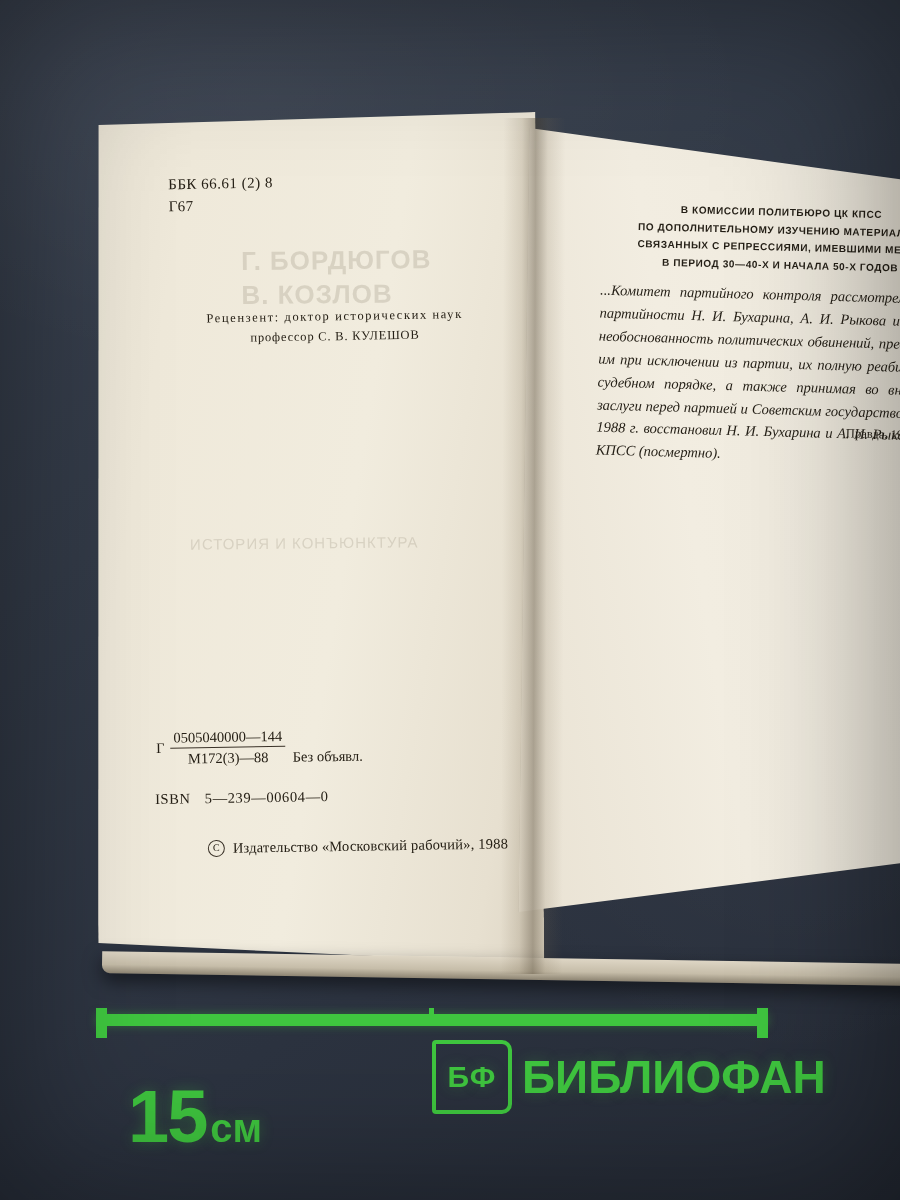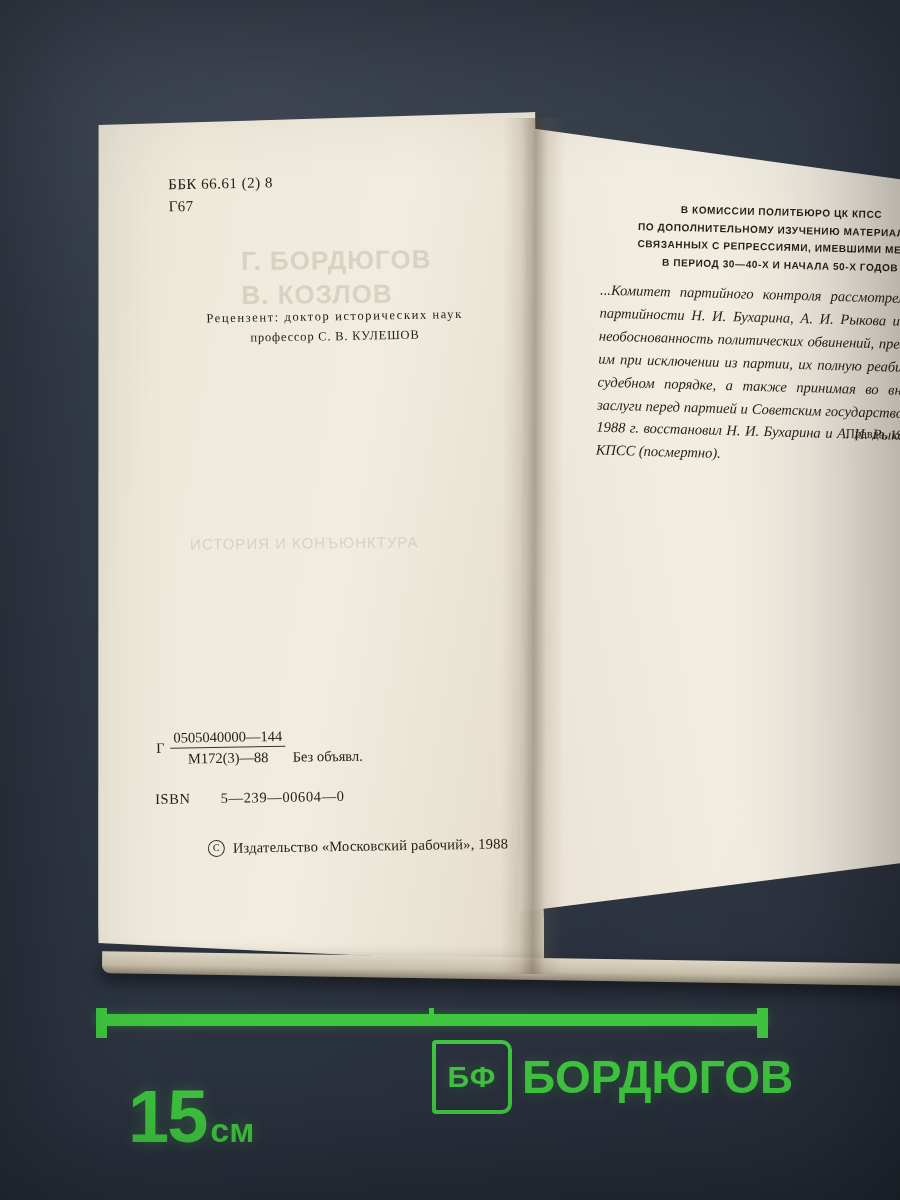--- a/index.html
+++ b/index.html
@@ -164,21 +164,21 @@
     align-self: flex-end;
     font-size: 14.5px;
   }
   .isbn {
     position: absolute;
     left: 58px;
     top: 62px;
     font-size: 14.5px;
     letter-spacing: 0.6px;
   }
-  .isbn .lbl { margin-right: 26px; }
+  .isbn .lbl { margin-right: 10px; }
   .copyright {
     position: absolute;
     left: 110px;
     top: 112px;
     font-size: 14.5px;
     letter-spacing: 0.2px;
     display: flex;
     align-items: center;
     gap: 8px;
   }
@@ -273,21 +273,21 @@
     left: 128px;
     top: 1074px;
     color: #3fc63f;
     font-family: "Liberation Sans", sans-serif;
     font-weight: bold;
     display: flex;
     align-items: baseline;
     text-shadow: 0 0 14px rgba(63,198,63,0.3);
   }
   .scale-label .num { font-size: 74px; letter-spacing: -2px; }
-  .scale-label .unit { font-size: 34px; margin-left: 4px; }
+  .scale-label .unit { font-size: 40px; margin-left: 4px; }
 
   .brand {
     position: absolute;
     left: 432px;
     top: 1040px;
     display: flex;
     align-items: center;
     gap: 10px;
     color: #3fc63f;
     font-family: "Liberation Sans", sans-serif;
@@ -407,17 +407,17 @@
 
   <div class="scale-label">
     <span class="num">15</span>
     <span class="unit">см</span>
   </div>
 
   <div class="brand">
     <span class="brand-logo">
       <span class="bf">БФ</span>
     </span>
-    <span class="brand-name">БОРДЮГОВ</span>
+    <span class="brand-name">БИБЛИОФАН</span>
   </div>
 
   <div class="vignette"></div>
 </div>
 
 </body></html>

